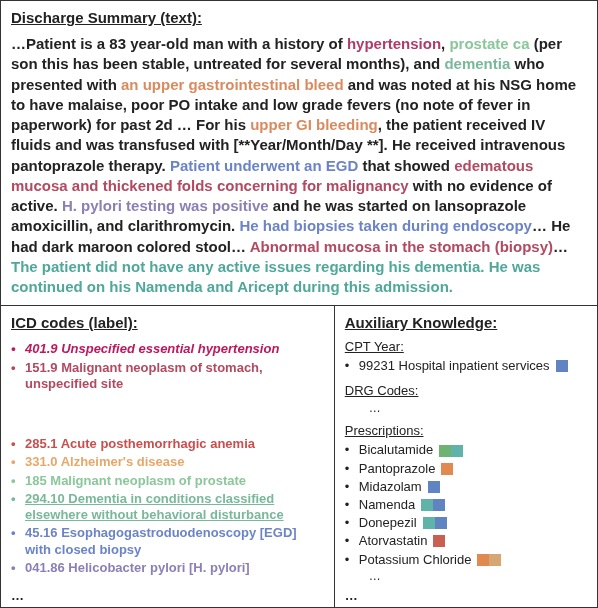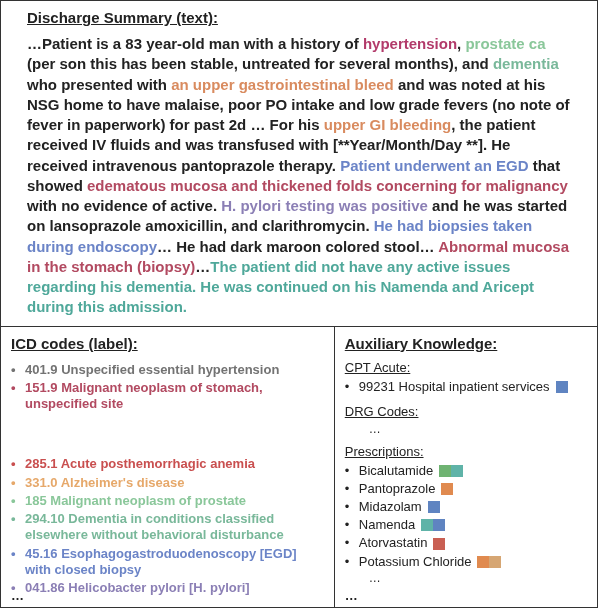--- a/index.html
+++ b/index.html
@@ -13,27 +13,26 @@
   }
   .frame {
     border: 1px solid #333;
     width: 598px;
     height: 608px;
     display: flex;
     flex-direction: column;
   }
   .top {
     border-bottom: 1px solid #333;
-    padding: 8px 26px;
+    padding: 8px 10px;
   }
   .bottom {
     display: flex;
     flex: 1;
     min-height: 0;
-    justify-content: space-between;
   }
   .left {
     width: 56%;
     border-right: 1px solid #333;
     padding: 8px 10px;
     position: relative;
   }
   .right {
     width: 44%;
     padding: 8px 10px;
@@ -114,36 +113,36 @@
 
   <div class="top">
     <div class="section-title">Discharge Summary (text):</div>
     <div class="summary-body" id="summary-body"><span style="color: rgb(34, 34, 34);">…Patient is a 83 year-old man with a history of </span><span style="color: rgb(178, 58, 106);">hypertension</span><span style="color: rgb(34, 34, 34);">, </span><span style="color: rgb(138, 199, 154);">prostate ca</span><span style="color: rgb(34, 34, 34);"> (per son this has been stable, untreated for several months), and </span><span style="color: rgb(121, 184, 154);">dementia</span><span style="color: rgb(34, 34, 34);"> who presented with </span><span style="color: rgb(217, 139, 95);">an upper gastrointestinal bleed</span><span style="color: rgb(34, 34, 34);"> and was noted at his NSG home to have malaise, poor PO intake and low grade fevers (no note of fever in paperwork) for past 2d … For his </span><span style="color: rgb(217, 139, 95);">upper GI bleeding</span><span style="color: rgb(34, 34, 34);">, the patient received IV fluids and was transfused with [**Year/Month/Day **]. He received intravenous pantoprazole therapy. </span><span style="color: rgb(107, 132, 199);">Patient underwent an EGD</span><span style="color: rgb(34, 34, 34);"> that showed </span><span style="color: rgb(178, 74, 97);">edematous mucosa and thickened folds concerning for malignancy</span><span style="color: rgb(34, 34, 34);"> with no evidence of active. </span><span style="color: rgb(139, 127, 181);">H. pylori testing was positive</span><span style="color: rgb(34, 34, 34);"> and he was started on lansoprazole  amoxicillin, and clarithromycin. </span><span style="color: rgb(107, 132, 199);">He had biopsies taken during endoscopy</span><span style="color: rgb(34, 34, 34);">… He had dark maroon colored stool… </span><span style="color: rgb(178, 74, 97);">Abnormal mucosa in the stomach (biopsy)</span><span style="color: rgb(34, 34, 34);">…</span><span style="color: rgb(79, 168, 154);">The patient did not have any active issues regarding his dementia. He was continued on his Namenda and Aricept during this admission.</span></div>
   </div>
 
   <div class="bottom">
     <div class="left">
       <div class="section-title">ICD codes (label):</div>
       <ul class="icd" id="icd-list">
-          <li style="color: #737373;">401.9 Unspecified essential hypertension</li>
+          <li style="color: #be185d; font-style: italic;">401.9 Unspecified essential hypertension</li>
           <li style="color: rgb(178, 74, 97);">151.9 Malignant neoplasm of stomach, unspecified site</li>
           <li style="color: rgb(201, 79, 79); margin-top: 44px;">285.1 Acute posthemorrhagic anemia</li>
           <li style="color: rgb(230, 168, 106);">331.0 Alzheimer's disease</li>
           <li style="color: rgb(138, 199, 154);">185 Malignant neoplasm of prostate</li>
-          <li style="color: rgb(121, 184, 154);">294.10 Dementia in conditions classified elsewhere without behavioral disturbance</li>
+          <li style="color: rgb(121, 184, 154); text-decoration: underline;">294.10 Dementia in conditions classified elsewhere without behavioral disturbance</li>
           <li style="color: rgb(107, 132, 199);">45.16 Esophagogastroduodenoscopy [EGD] with closed biopsy</li>
           <li style="color: rgb(139, 127, 181);">041.86 Helicobacter pylori [H. pylori]</li>
         </ul>
       <div class="ellipsis">…</div>
     </div>
 
     <div class="right">
       <div class="section-title">Auxiliary Knowledge:</div>
 
-      <div class="aux-sub">CPT Acute:</div>
+      <div class="aux-sub">CPT Year:</div>
       <ul class="aux" id="cpt-list">
           <li>
             <span>99231 Hospital inpatient services</span>
             <span class="swatches">
               <span class="sw" style="background: rgb(95, 132, 193);"></span>
             </span>
           </li>
         </ul>
 
       <div class="aux-sub">DRG Codes:</div>
@@ -165,20 +164,27 @@
             </span>
           </li>
           <li>
             <span>Midazolam</span>
             <span class="swatches">
               <span class="sw" style="background: rgb(95, 132, 193);"></span>
             </span>
           </li>
           <li>
             <span>Namenda</span>
+            <span class="swatches">
+              <span class="sw" style="background: rgb(95, 179, 168);"></span>
+              <span class="sw" style="background: rgb(95, 132, 193);"></span>
+            </span>
+          </li>
+          <li>
+            <span>Donepezil</span>
             <span class="swatches">
               <span class="sw" style="background: rgb(95, 179, 168);"></span>
               <span class="sw" style="background: rgb(95, 132, 193);"></span>
             </span>
           </li>
           <li>
             <span>Atorvastatin</span>
             <span class="swatches">
               <span class="sw" style="background: rgb(201, 95, 83);"></span>
             </span>

